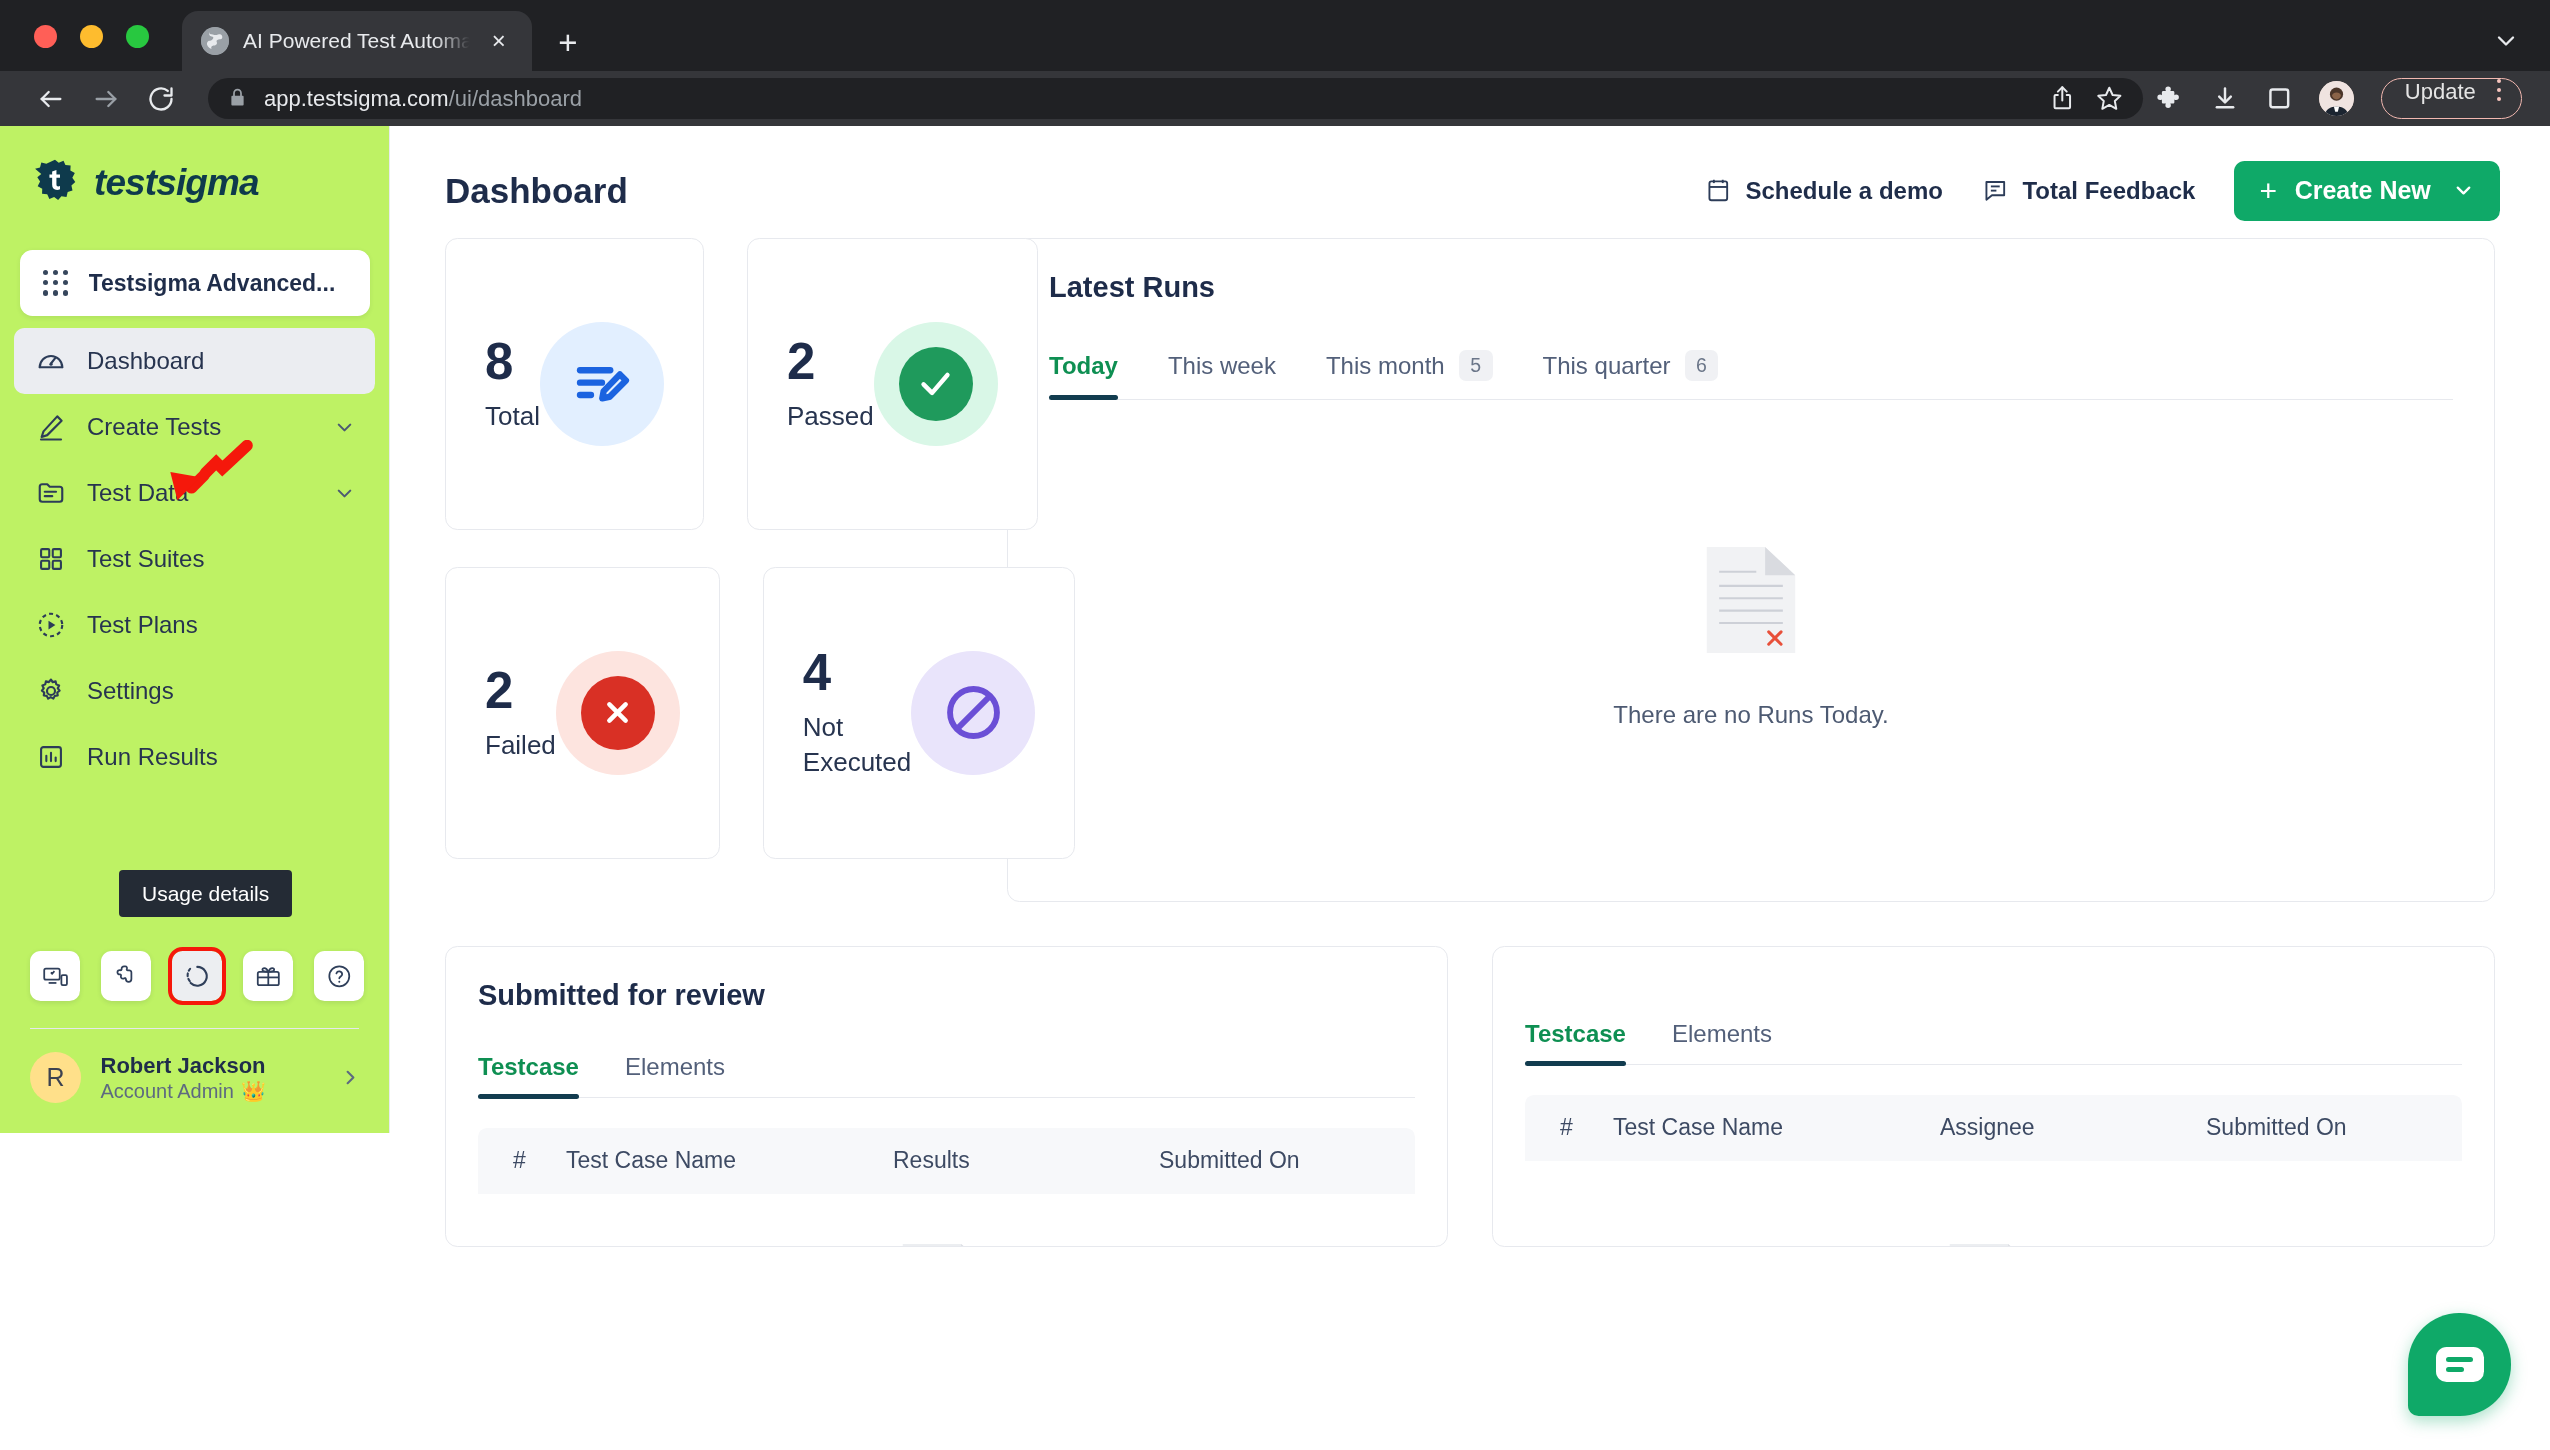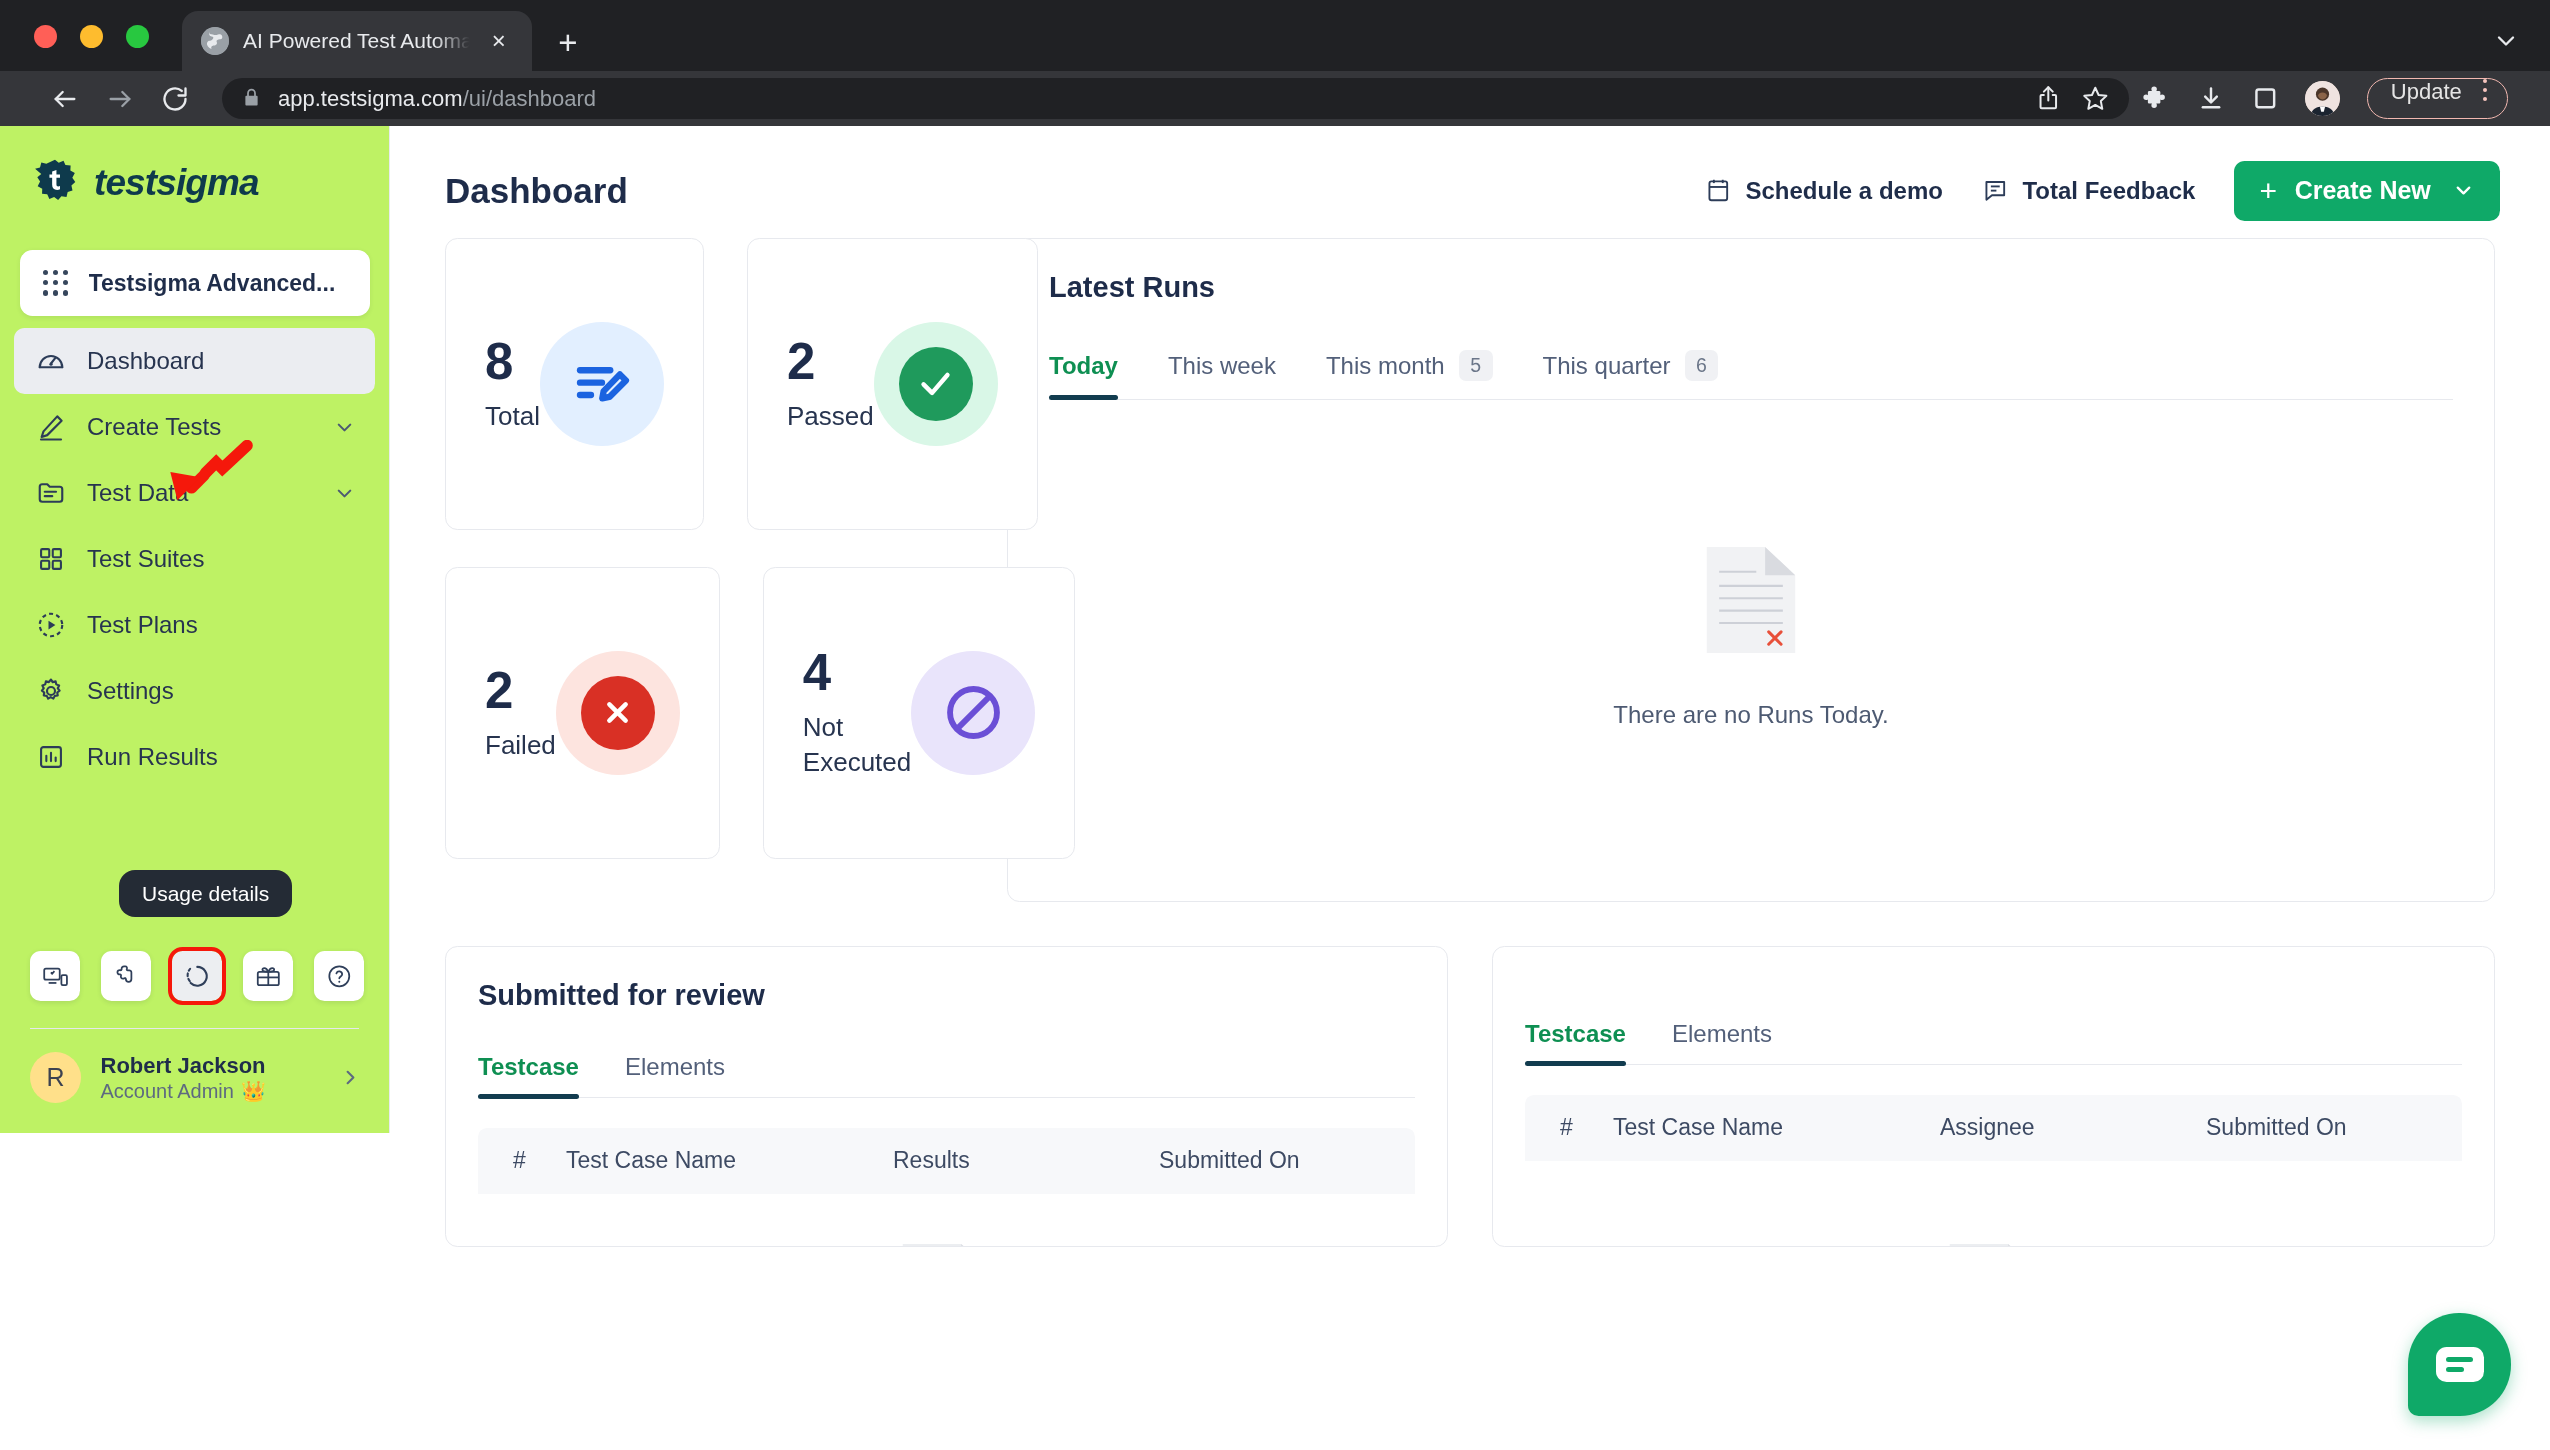--- a/index.html
+++ b/index.html
@@ -44,21 +44,21 @@
   .tab-close { color: #e8eaed; font-size: 24px; line-height: 1; flex: 0 0 auto;
     width: 26.6px; text-align: center; font-weight: 300; }
   .newtab { color: #e8eaed; font-size: 33px; font-weight: 300; line-height: 1;
     margin-left: 26.6px; margin-bottom: 12.4px; }
   .tabstrip-right {
     position: absolute; right: 30px; top: 26.6px; color: #e8eaed;
   }
 
   .toolbar {
     height: 55px; background: #35363a; display: flex; align-items: center;
-    padding: 0 37px; gap: 0;
+    padding: 0 23px; gap: 0;
   }
   .nav-btn { width: 55px; height: 55px; display: flex; align-items: center;
     justify-content: center; color: #e8eaed; }
   .nav-btn.dim { color: #9aa0a6; }
   .omnibox {
     flex: 1 1 auto; height: 41px; margin: 0 12.4px 0 19.5px;
     background: #202124; border-radius: 20.4px;
     display: flex; align-items: center; padding: 0 19.5px; gap: 16px;
   }
   .lock-icon { color: #9aa0a6; flex: 0 0 auto; }
@@ -115,21 +115,21 @@
     color: #2c3c58; flex: 0 0 auto; }
   .nav-item .nlabel { font-size: 24px; color: #27344f; white-space: nowrap; }
   .nav-item .chev { margin-left: auto; color: #4c5a72; display: flex; }
 
   .arrow-anno { position: absolute; left: 158px; top: 314px; width: 97px; height: 71px; pointer-events:none; }
 
   .sb-bottom { margin-top: auto; padding: 0 0 0 0; position: relative; }
   .tooltip {
     position: absolute; left: 119px; top: -81px;
     background: #242b35; color: #fff; font-size: 21px;
-    padding: 11.5px 23px; border-radius: 16px; white-space: nowrap;
+    padding: 11.5px 23px; border-radius: 4px; white-space: nowrap;
   }
   .util-row { display: flex; gap: 21px; padding: 0 30px 26.6px 30px; align-items: center; }
   .util-btn {
     width: 50px; height: 50px; border-radius: 10.6px; background: #fff;
     box-shadow: 0 1.8px 5.3px rgba(16,36,56,.10);
     display: flex; align-items: center; justify-content: center; color: #2f3f5a;
     flex: 0 0 auto; position: relative;
   }
   .util-btn.highlighted { outline: 4.4px solid #f5180b; background: #eceef1; box-shadow: none; }
   .sb-div { height: 0.9px; background: #e5e8ed; margin: 0 30px; }

